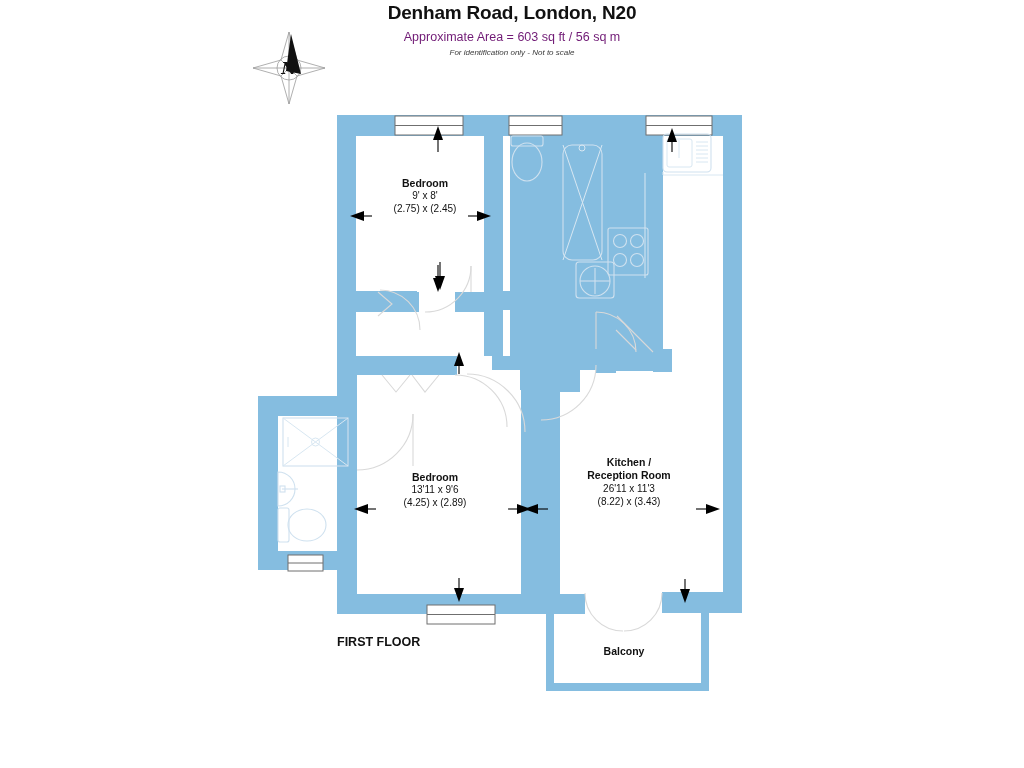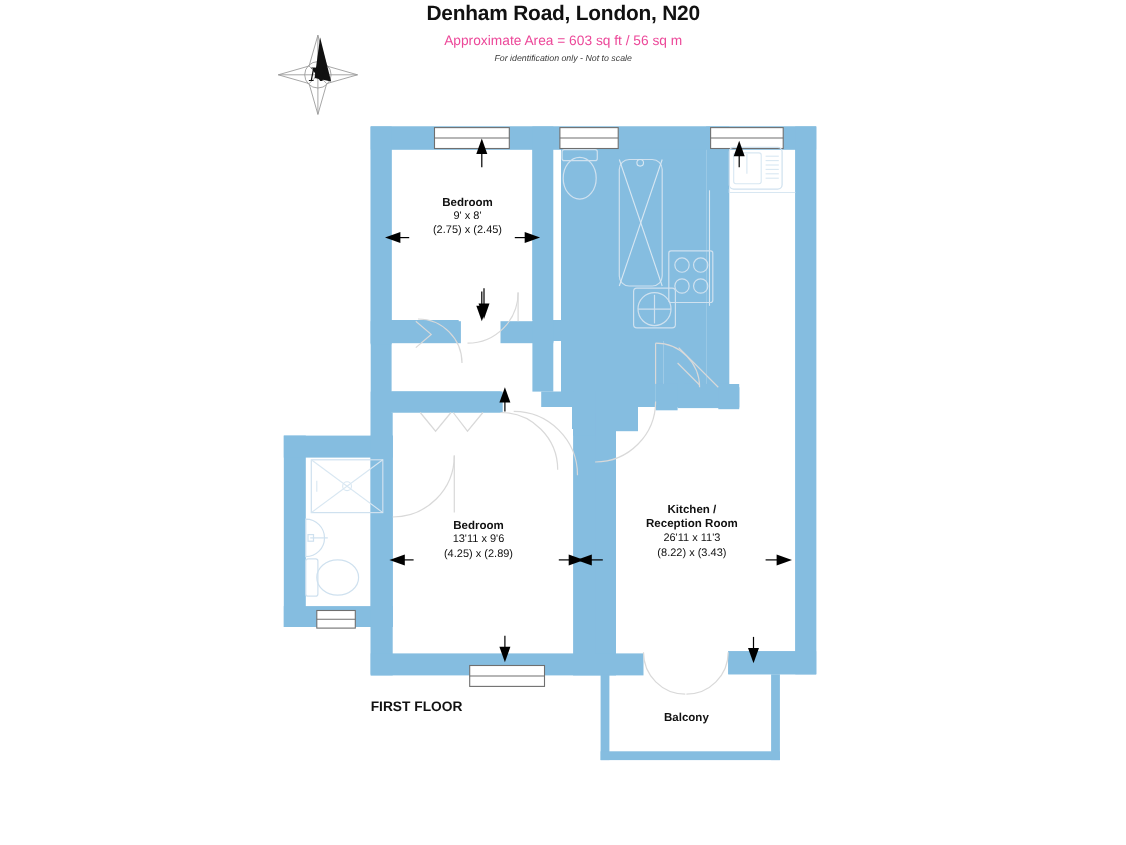--- a/index.html
+++ b/index.html
@@ -13,21 +13,21 @@
     overflow:hidden;
   }
   #plan-root{position:absolute;inset:0;}
 
   
   .header{position:absolute;top:0;left:0;width:1024px;text-align:center;}
   .title{
     font-size:19px;font-weight:bold;letter-spacing:-0.2px;
     margin-top:2px;color:#111;
   }
-  .subtitle{font-size:12.5px;margin-top:6px;color:#ec4899;}
+  .subtitle{font-size:12.5px;margin-top:6px;color:#701a75;}
   .note{font-size:8px;margin-top:4px;color:#3a3a3a;font-style:italic;}
 
   
   #floorplan{position:absolute;left:0;top:0;}
 
   
   .footer{position:absolute;left:0;top:720px;width:1024px;height:48px;}
 </style>
 </head>
 <body>

